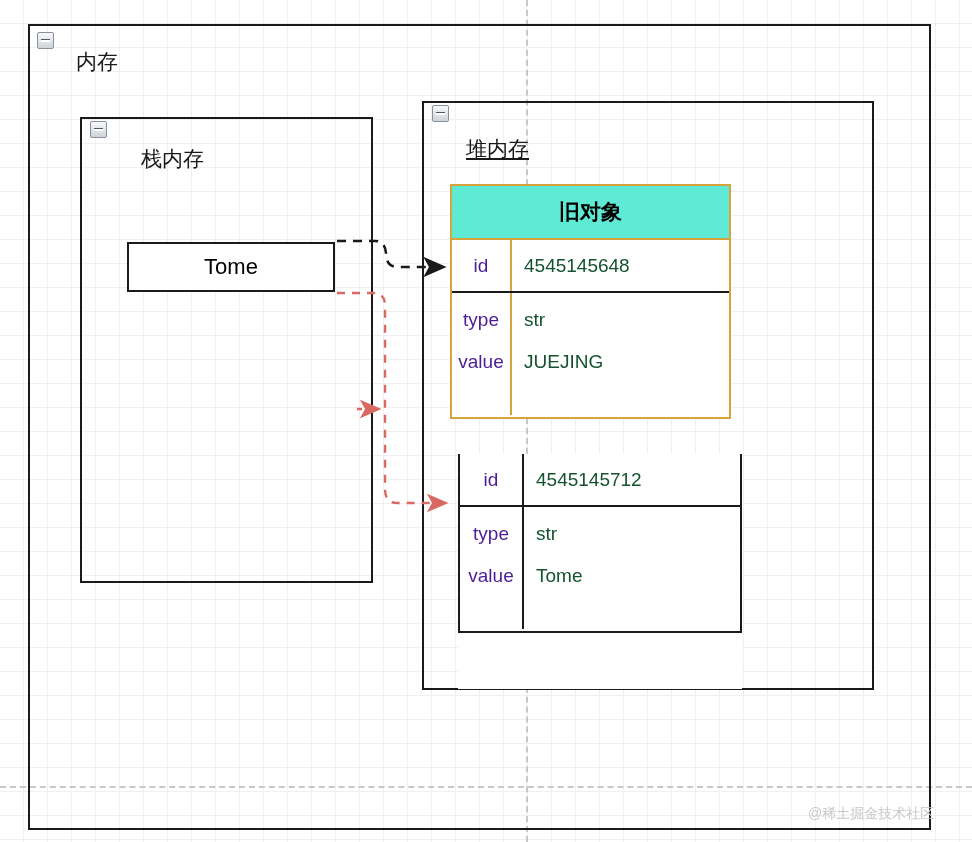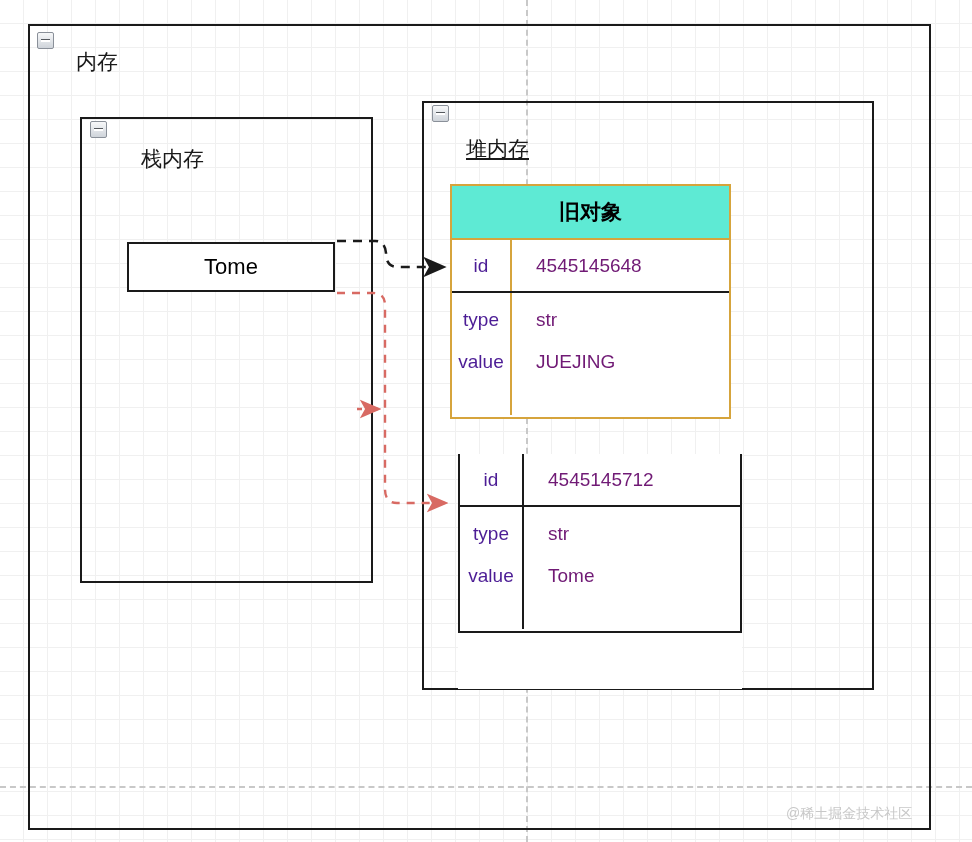--- a/index.html
+++ b/index.html
@@ -123,23 +123,23 @@
     display: flex;
     align-items: center;
     justify-content: center;
     font-size: 19px;
     color: #4c1d95;
   }
   .obj-val {
     box-sizing: border-box;
     display: flex;
     align-items: center;
-    padding-left: 24px;
+    padding-left: 12px;
     font-size: 19px;
-    color: #701a75;
+    color: #14532d;
   }
 
   
   #old-object .obj-header {
     background: #5eead4;
     border: 2px solid #d6a43c;
   }
   #old-object .obj-body {
     border-left: 2px solid #d6a43c;
     border-right: 2px solid #d6a43c;
@@ -270,15 +270,15 @@
       </marker>
     </defs>
 
     <path d="M 337,241 L 375,241 Q 385,241 386,253 L 386,255 Q 387,267 398,267 L 443,267" fill="none" stroke="#1a1a1a" stroke-width="2.6" stroke-dasharray="9 7" marker-end="url(#arrow-black)"></path>
 
     <path d="M 337,293 L 373,293 Q 385,293 385,305 L 385,489 Q 385,503 397,503 L 445,503" fill="none" stroke="#d86a63" stroke-width="2.4" stroke-dasharray="8 7" marker-end="url(#arrow-red)"></path>
 
     <path d="M 357,409 L 378,409" fill="none" stroke="#d86a63" stroke-width="2.4" stroke-dasharray="5 5" marker-end="url(#arrow-red)"></path>
   </svg>
 
-  <div class="watermark" style="left:786px; top:805px;">@稀土掘金技术社区</div>
+  <div class="watermark" style="left:808px; top:805px;">@稀土掘金技术社区</div>
 
 </div>
 
 </body></html>

